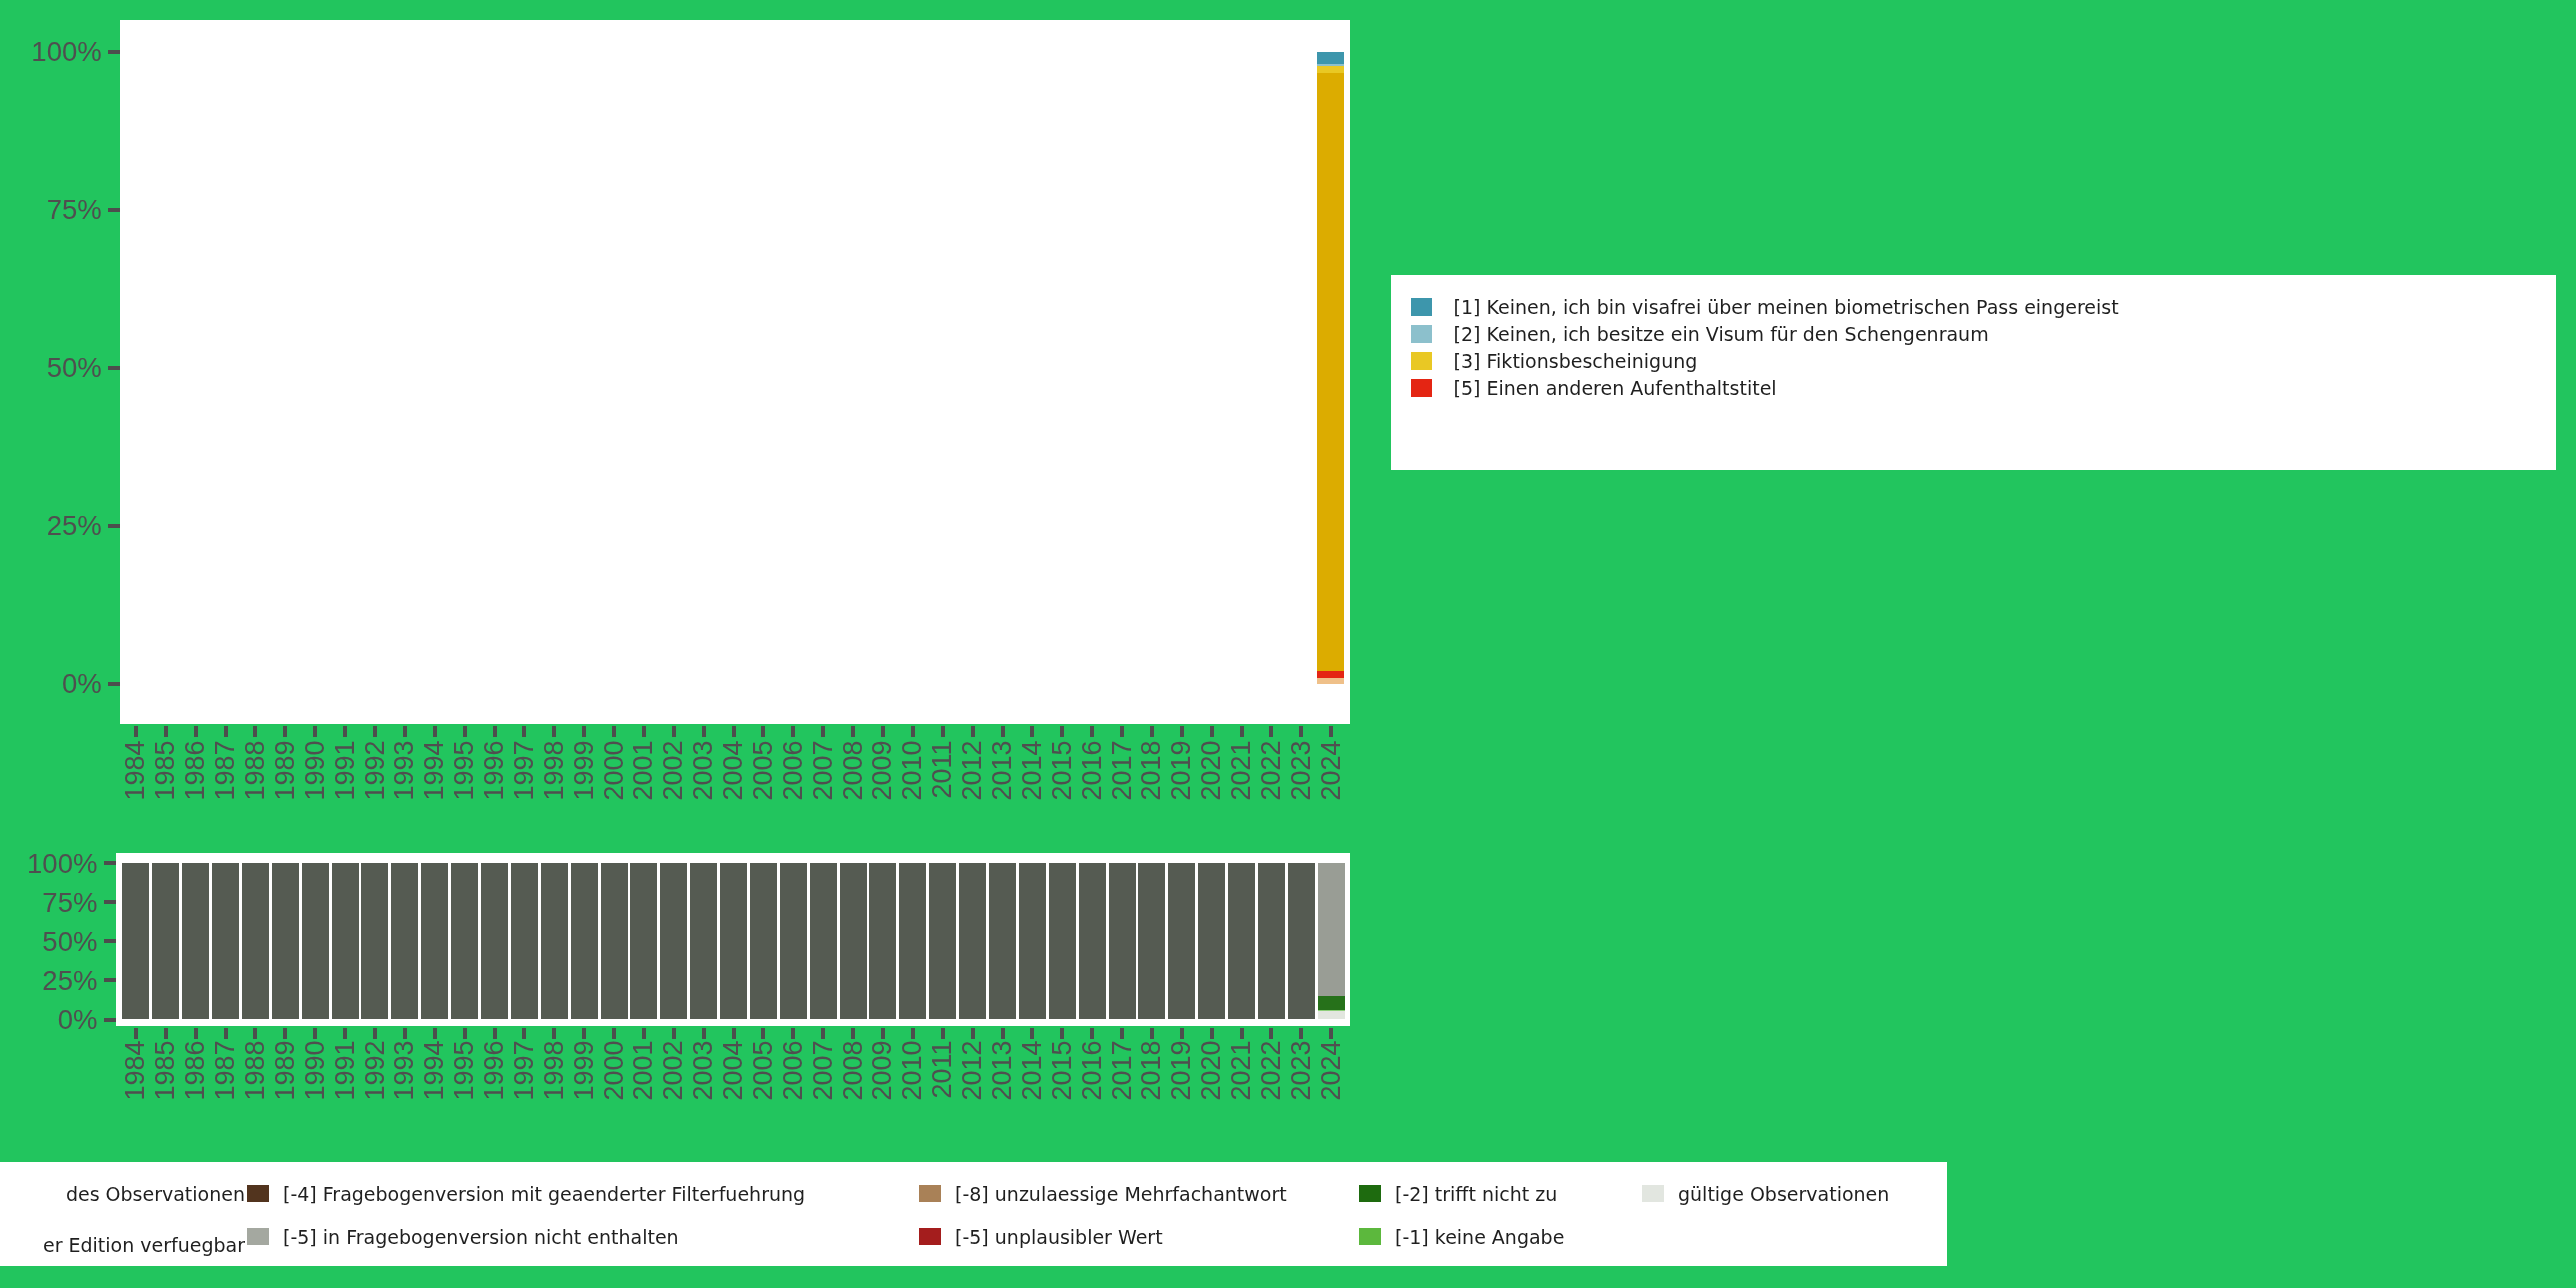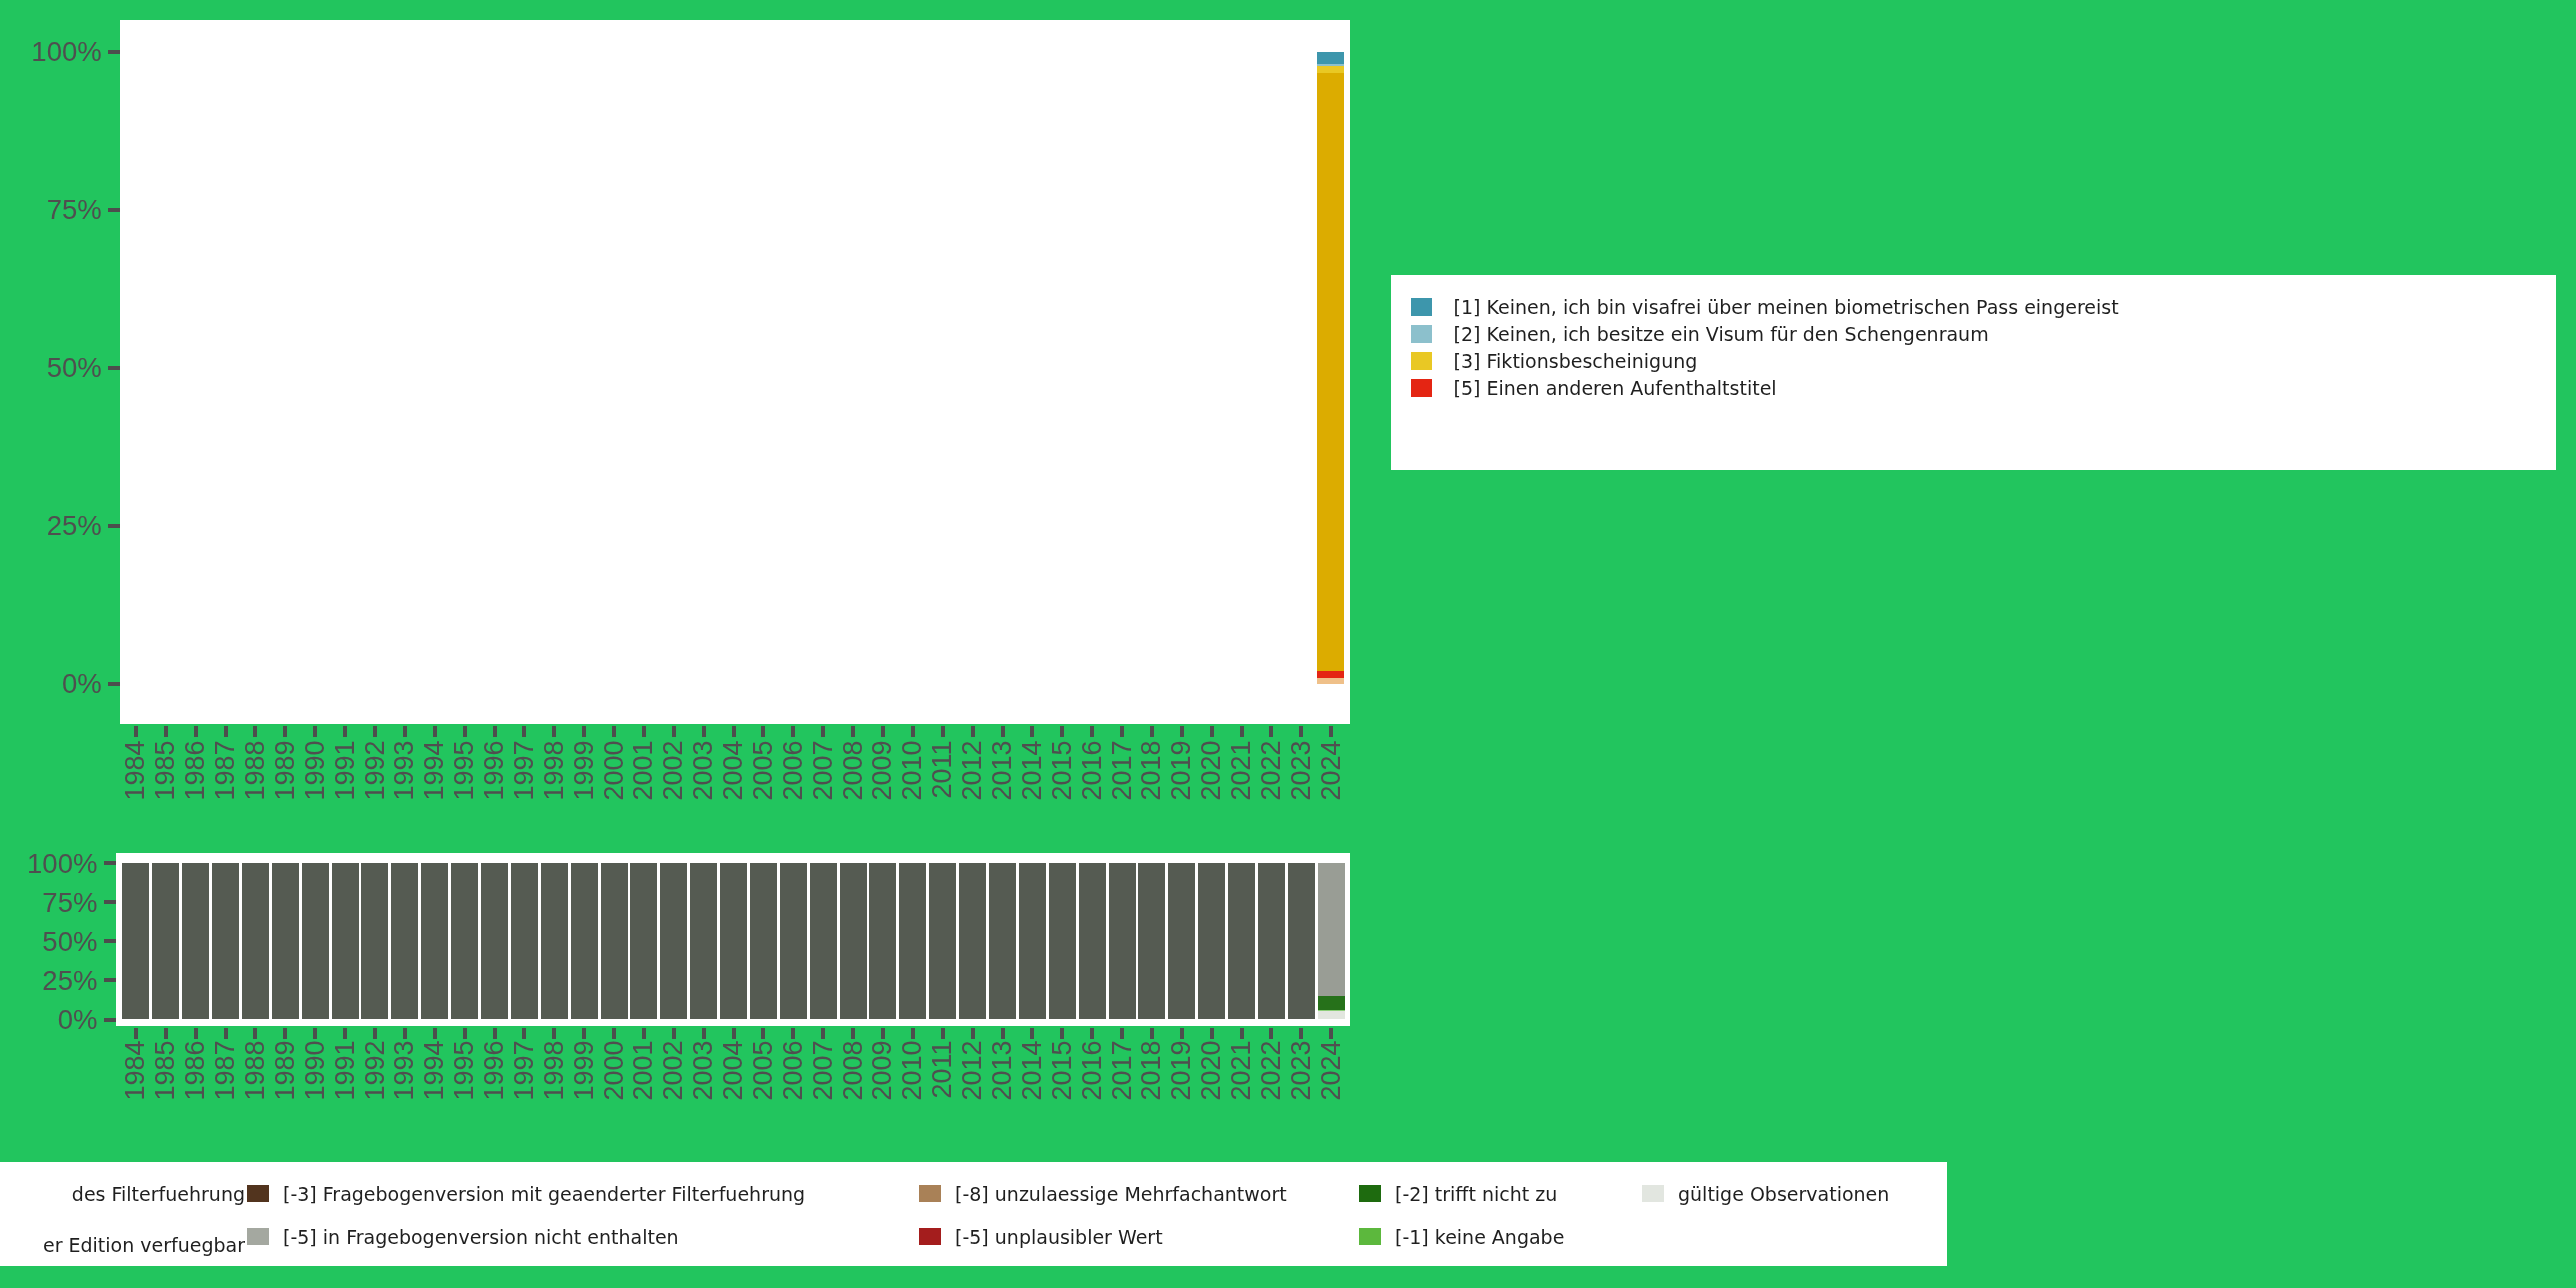--- a/index.html
+++ b/index.html
@@ -374,24 +374,24 @@
         <div class="lswatch" style="background: rgb(233, 200, 36);"></div>
         <div class="llabel">[3] Fiktionsbescheinigung</div>
       </div>
       <div class="lrow">
         <div class="lswatch" style="background: rgb(228, 37, 19);"></div>
         <div class="llabel">[5] Einen anderen Aufenthaltstitel</div>
       </div>
     </div>
 
   <div class="legend-box legend-bottom" id="legend-bottom">
-      <div class="mlabel cut" style="left: 0px; top: 13px; width: 245px;">des Filterfuehrung</div>
+      <div class="mlabel cut" style="left: 0px; top: 13px; width: 245px;">des Observationen</div>
       <div class="mlabel cut" style="left: 0px; top: 64px; width: 245px;">er Edition verfuegbar</div>
       <div class="mswatch" style="background: rgb(82, 52, 30); left: 247px; top: 23px;"></div>
-      <div class="mlabel" style="left: 283px; top: 13px; width: 618px;">[-3] Fragebogenversion mit geaenderter Filterfuehrung</div>
+      <div class="mlabel" style="left: 283px; top: 13px; width: 618px;">[-4] Fragebogenversion mit geaenderter Filterfuehrung</div>
       <div class="mswatch" style="background: rgb(164, 168, 160); left: 247px; top: 66px;"></div>
       <div class="mlabel" style="left: 283px; top: 56px; width: 618px;">[-5] in Fragebogenversion nicht enthalten</div>
       <div class="mswatch" style="background: rgb(169, 129, 87); left: 919px; top: 23px;"></div>
       <div class="mlabel" style="left: 955px; top: 13px; width: 386px;">[-8] unzulaessige Mehrfachantwort</div>
       <div class="mswatch" style="background: rgb(164, 29, 29); left: 919px; top: 66px;"></div>
       <div class="mlabel" style="left: 955px; top: 56px; width: 386px;">[-5] unplausibler Wert</div>
       <div class="mswatch" style="background: rgb(30, 107, 15); left: 1359px; top: 23px;"></div>
       <div class="mlabel" style="left: 1395px; top: 13px; width: 232px;">[-2] trifft nicht zu</div>
       <div class="mswatch" style="background: rgb(92, 184, 61); left: 1359px; top: 66px;"></div>
       <div class="mlabel" style="left: 1395px; top: 56px; width: 232px;">[-1] keine Angabe</div>

